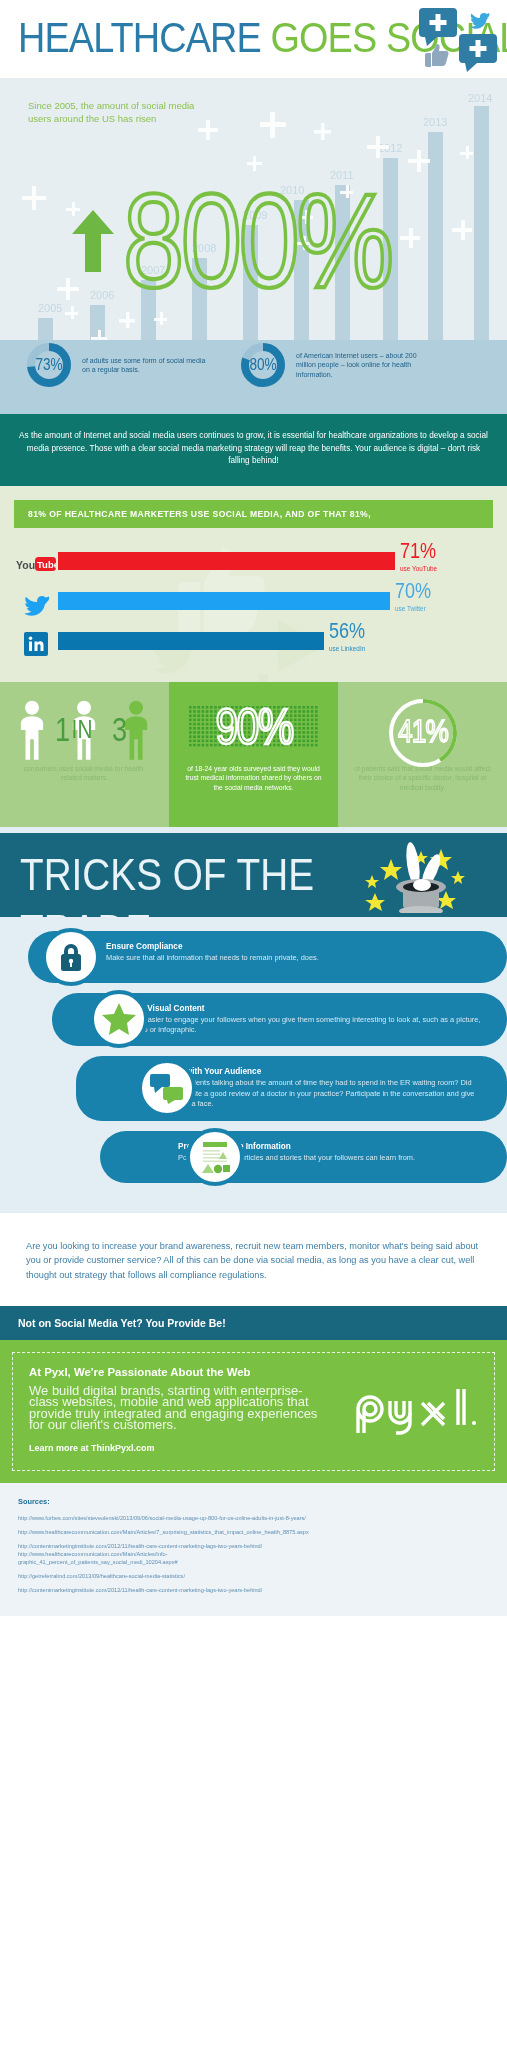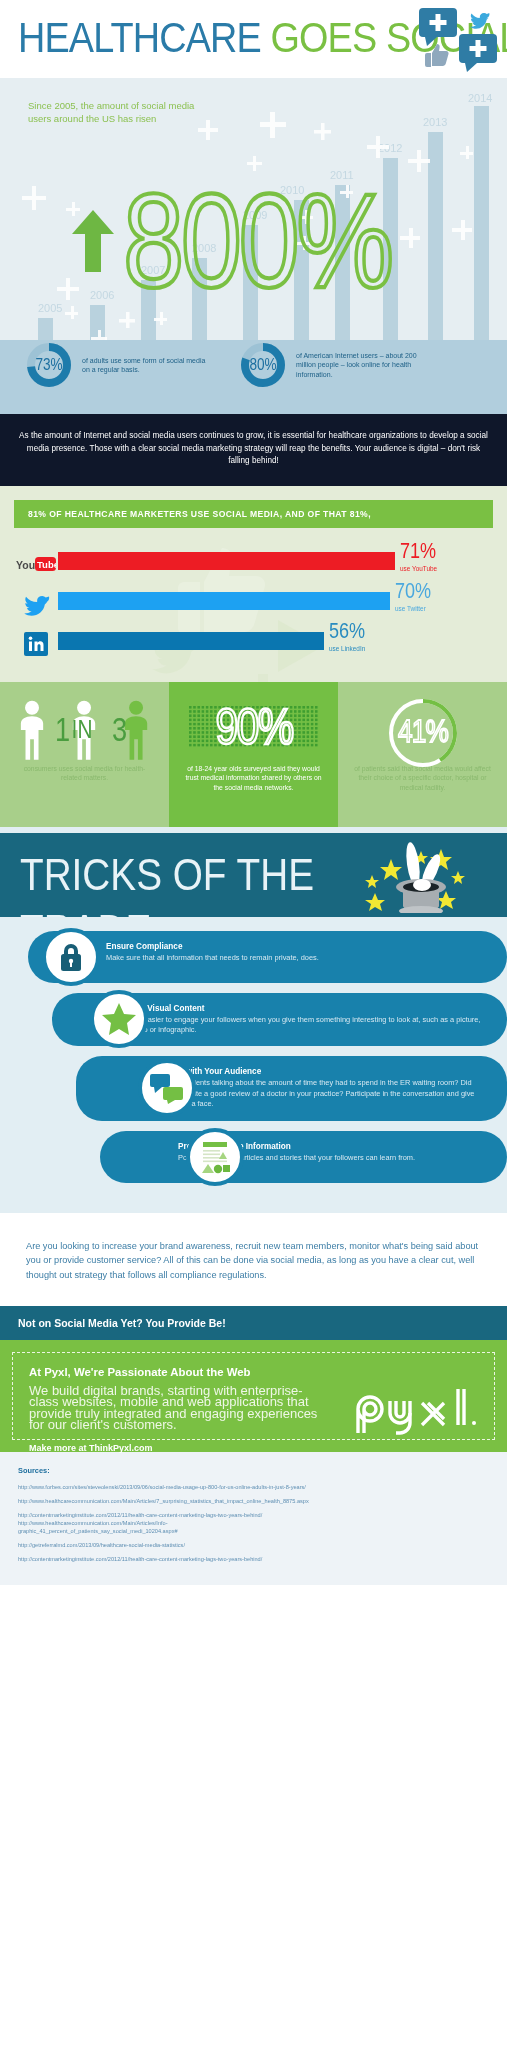--- a/index.html
+++ b/index.html
@@ -59,21 +59,21 @@
     font-size:17px; color:#1d6fa0; font-weight:400;
     transform:scaleX(0.8);
   }
   .stat-text {
     margin-left:8px; font-size:7px; line-height:9.5px;
     color:#1c5f86; width:128px;
   }
 
   
   .intro {
-    background:#0f172a; padding:16px 18px 18px;
+    background:#0f766e; padding:16px 18px 18px;
     color:#ffffff; font-size:8.2px; line-height:12.5px;
     text-align:center;
   }
 
   
   .marketers { background:#e4ecd8; padding:14px 14px 18px; position:relative; }
   .marketers-ghost { position:absolute; opacity:.35; }
   .green-banner {
     background:#7ac043; color:#fff; font-size:8.6px; font-weight:bold;
     letter-spacing:.4px; padding:9px 14px; position:relative; z-index:2;
@@ -168,21 +168,21 @@
     font-size:9.2px; line-height:14.5px; color:#3d7ea6;
   }
 
   
   .cta-bar {
     background:#19677f; color:#ffffff;
     padding:11px 18px; font-size:10.5px; font-weight:bold;
   }
 
   
-  .pyxl { background:#7ac043; padding:12px; position:relative; height:112px; }
+  .pyxl { background:#7ac043; padding:12px; position:relative; height:143px; }
   .pyxl-inner {
     border:1px dashed rgba(255,255,255,.85); height:100%;
     padding:13px 16px; position:relative;
   }
   .pyxl-h { color:#fff; font-size:11.4px; font-weight:bold; margin-bottom:7px; }
   .pyxl-p { color:#eef7e6; font-size:13px; line-height:11.4px; width:302px; }
   .pyxl-cta { color:#fff; font-size:9px; font-weight:bold; margin-top:12px; }
   .pyxl-logo { position:absolute; right:14px; top:34px; }
 
   
@@ -605,21 +605,21 @@
   </div>
 
   <div class="closing">Are you looking to increase your brand awareness, recruit new team members, monitor what's being said about you or provide customer service? All of this can be done via social media, as long as you have a clear cut, well thought out strategy that follows all compliance regulations.</div>
 
   <div class="cta-bar">Not on Social Media Yet? You Provide Be!</div>
 
   <div class="pyxl">
     <div class="pyxl-inner">
       <div class="pyxl-h">At Pyxl, We're Passionate About the Web</div>
       <div class="pyxl-p">We build digital brands, starting with enterprise-class websites, mobile and web applications that provide truly integrated and engaging experiences for our client's customers.</div>
-      <div class="pyxl-cta">Make more at ThinkPyxl.com</div>
+      <div class="pyxl-cta">Learn more at ThinkPyxl.com</div>
       <svg class="pyxl-logo" width="128" height="50" viewBox="0 0 128 50">
         <g fill="none" stroke="#ffffff" stroke-width="3.4">
 
           <path d="M6 46V22a12 12 0 1112 12 12 12 0 01-12-12"></path>
           <path d="M12 46V22a6 6 0 116 6 6 6 0 01-6-6"></path>
 
           <path d="M38 14v12a10 10 0 0020 0V14"></path>
           <path d="M58 26v10a10 10 0 01-10 10h-4"></path>
           <path d="M44 14v12a4 4 0 008 0V14"></path>
 

